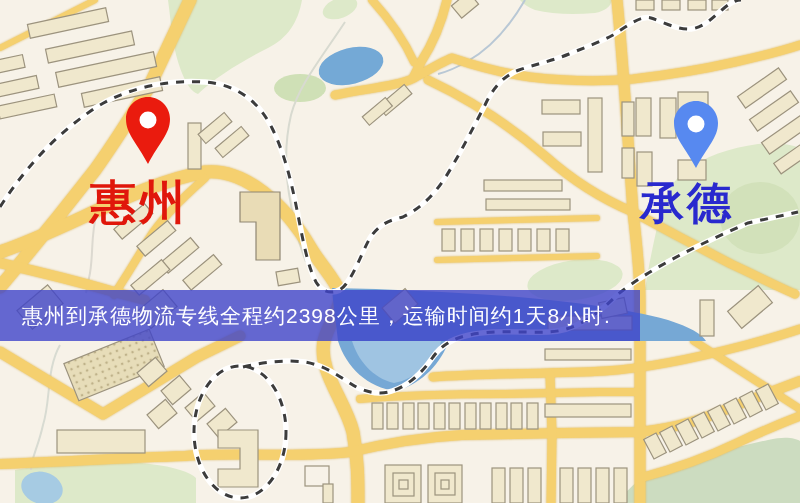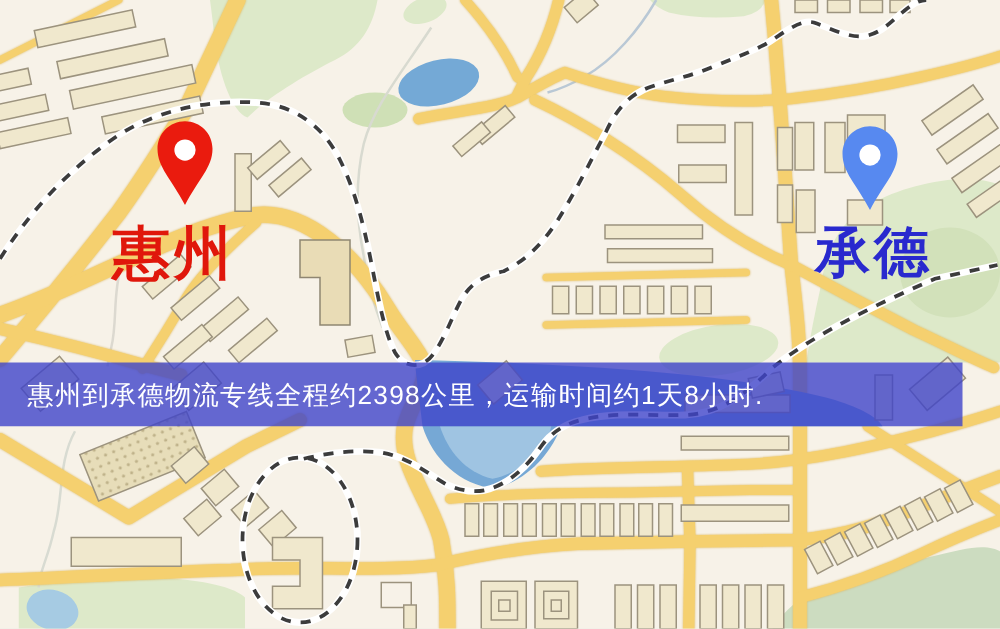--- a/index.html
+++ b/index.html
@@ -3,22 +3,22 @@
 <meta charset="utf-8">
 <style>
   html,body{margin:0;padding:0;background:#e8e8e8;}
   .stage{position:relative;width:800px;height:503px;overflow:hidden;
          font-family:"Liberation Sans","DejaVu Sans",sans-serif;background:#f7f2e8;}
   .stage svg{position:absolute;left:0;top:0;display:block;}
   .roadnet{filter:drop-shadow(0 0 1px #dcb861);}
   .pin-label{position:absolute;font-weight:700;letter-spacing:3px;line-height:1;
              white-space:nowrap;user-select:none;text-align:center;}
   .origin-label{left:90px;top:179px;font-size:46px;color:#e0170b;}
-  .dest-label{left:640px;top:181px;font-size:44px;color:#2929ce;margin-left:12px;}
-  .banner{position:absolute;left:0;top:290px;width:770px;height:51px;
+  .dest-label{left:640px;top:181px;font-size:44px;color:#2929ce;}
+  .banner{position:absolute;left:0;top:290px;width:640px;height:51px;
           background:rgba(63,68,201,0.80);display:flex;align-items:center;}
   .banner span{color:#ffffff;font-size:21px;padding-left:22px;letter-spacing:1px;
                white-space:nowrap;}
 </style>
 </head>
 <body>
 
 <div class="stage">
 <svg width="800" height="503" viewBox="0 0 800 503">
   <defs>

